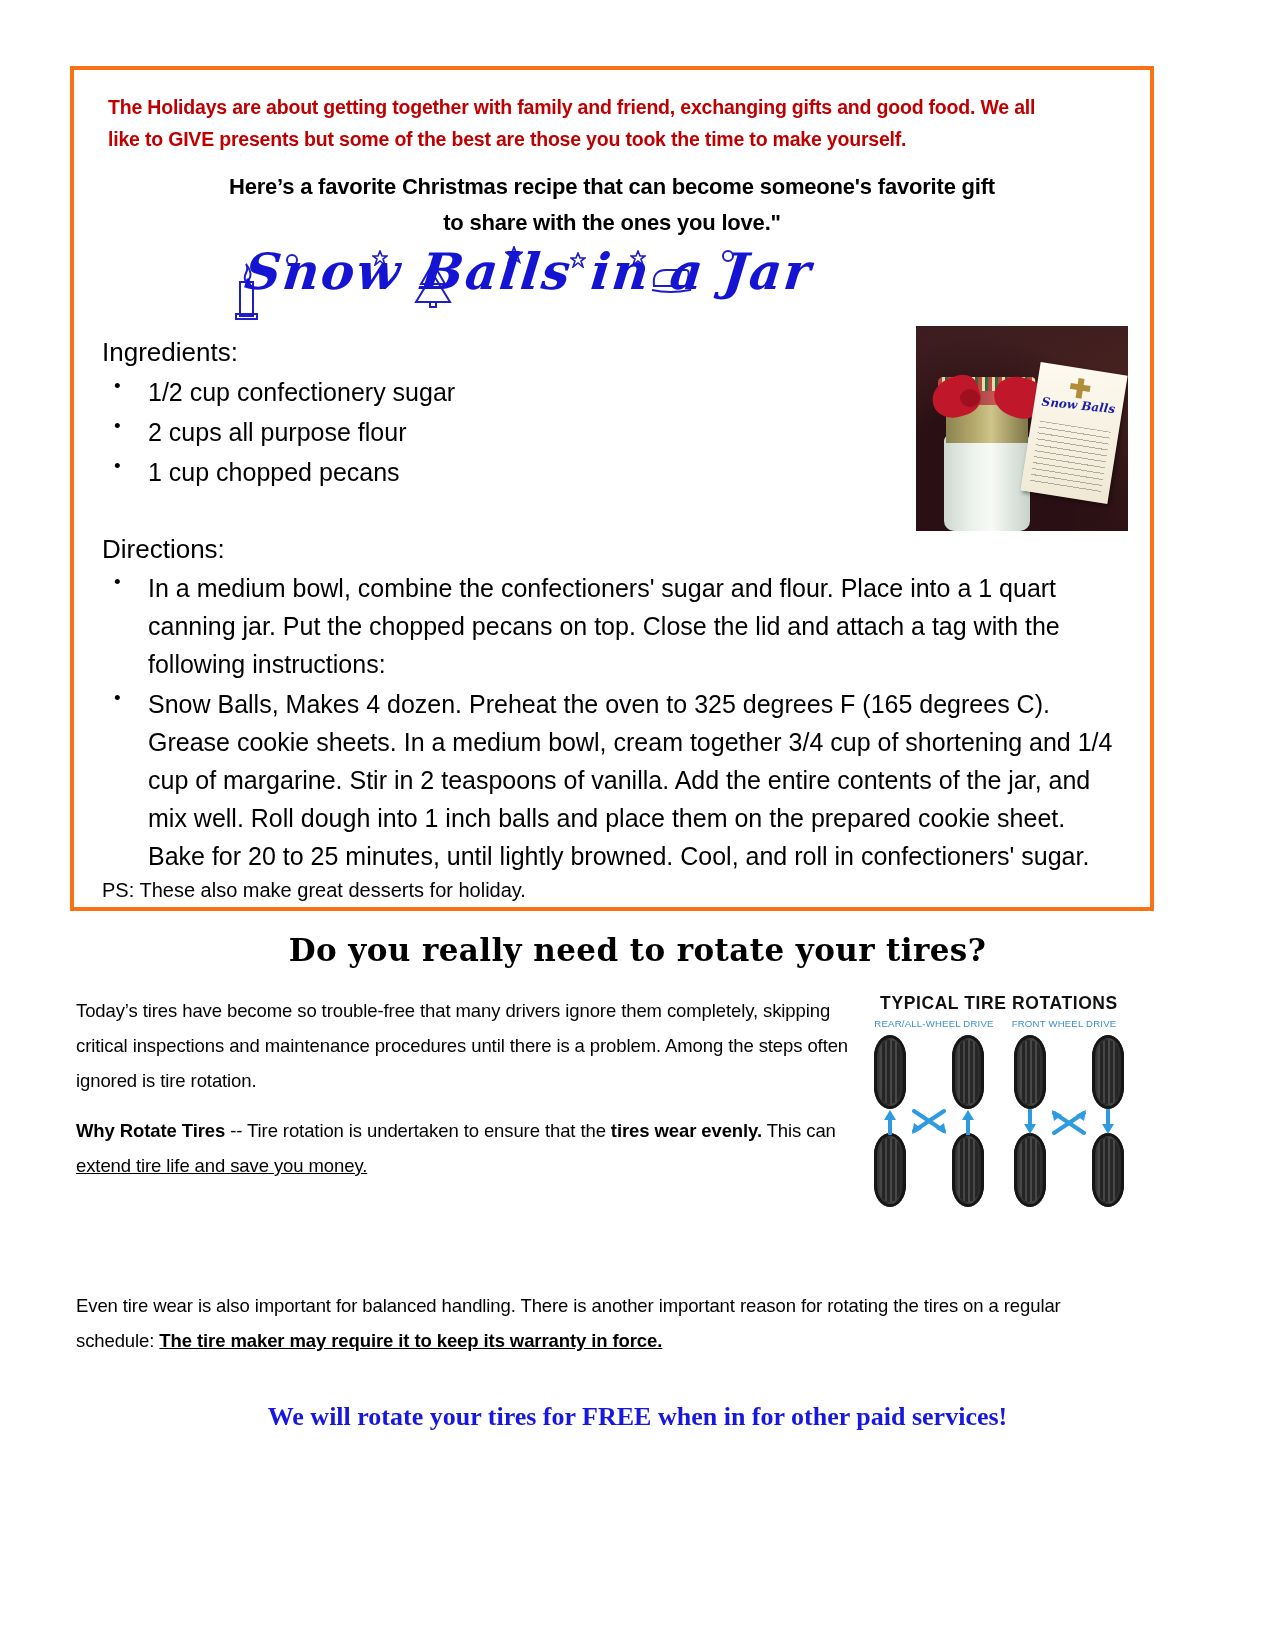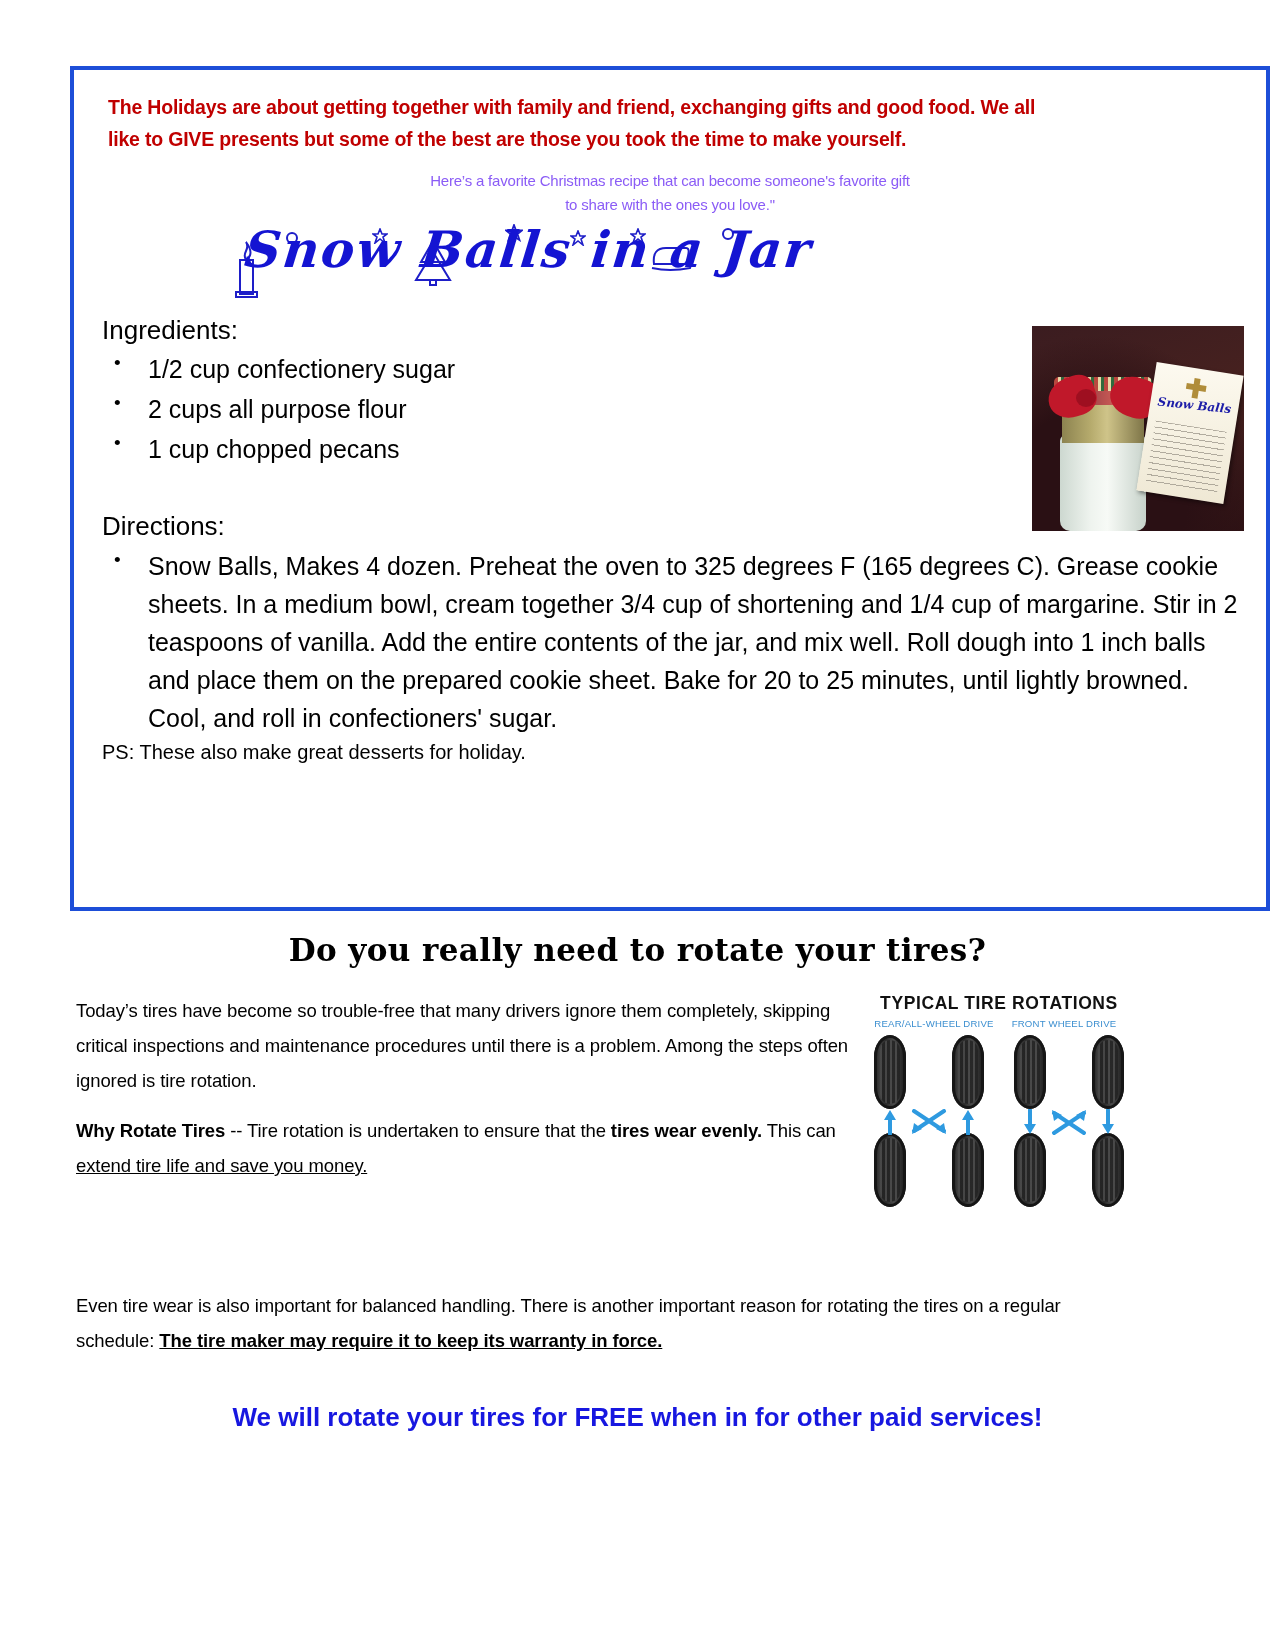--- a/index.html
+++ b/index.html
@@ -4,32 +4,32 @@
 <style>
   html,body{margin:0;padding:0;}
   body{
     width:1275px;height:1650px;background:#ffffff;
     font-family:"Liberation Sans",sans-serif;color:#000;
     position:relative;overflow:hidden;
   }
 
   
   .recipe-box{
-    position:absolute;left:70px;top:66px;width:1200px;height:845px;
-    border:4px solid #1d4ed8;box-sizing:border-box;background:#fff;
+    position:absolute;left:70px;top:66px;width:1084px;height:845px;
+    border:4px solid #f97316;box-sizing:border-box;background:#fff;
   }
   .recipe-inner{padding:22px 26px 0 26px;position:relative;height:100%;box-sizing:border-box;}
 
   .intro{
     color:#c00000;font-weight:bold;font-size:19.5px;line-height:1.62;
     font-family:"Liberation Sans",sans-serif;letter-spacing:-0.2px;
     margin:0 0 2px 8px;
   }
   .intro-center{
-    color:#8b5cf6;font-weight:normal;font-size:15px;line-height:1.62;
+    color:#000000;font-weight:bold;font-size:22px;line-height:1.62;
     text-align:center;margin:14px 0 0 0;letter-spacing:-0.2px;
   }
 
   
   .script-title-wrap{
     position:relative;height:80px;margin-top:6px;
   }
   .script-title{
     position:absolute;left:145px;top:-4px;
     font-family:"DejaVu Serif",serif;
@@ -161,21 +161,21 @@
     background:repeating-linear-gradient(90deg,#4a4a4a 0 2px,#222 2px 5px);
     opacity:.85;border-radius:10px;
   }
   .t-tl{left:8px;top:0;}
   .t-tr{right:8px;top:0;}
   .t-bl{left:8px;bottom:0;}
   .t-br{right:8px;bottom:0;}
   .arrows{position:absolute;left:0;right:0;top:74px;height:26px;}
   .bottom-blue{
     position:absolute;left:0;right:0;top:1402px;text-align:center;
-    color:#1717e0;font-weight:bold;font-size:26px;
+    color:#1717e0;font-weight:bold;font-size:26px;font-family:Liberation Serif, serif;
   }
 </style>
 </head>
 <body>
 
 <div class="recipe-box">
   <div class="recipe-inner">
 
     <div class="intro">
       <span>The Holidays are about getting together with family and friend,  exchanging gifts and good food.  We all</span><br>
@@ -226,20 +226,21 @@
 
     <div class="sec-head">Ingredients:</div>
     <ul class="bullets">
       <li>1/2 cup confectionery sugar</li>
       <li>2 cups all purpose flour</li>
       <li>1 cup chopped pecans</li>
     </ul>
 
     <div class="sec-head" style="margin-top:42px;">Directions:</div>
     <ul class="bullets dir-list">
+      <li>In a medium bowl, combine the confectioners' sugar and flour. Place into a 1 quart canning jar. Put the chopped pecans on top. Close the lid and attach a tag with the following instructions:</li>
       <li>Snow Balls, Makes 4 dozen. Preheat the oven to 325 degrees F (165 degrees C). Grease cookie sheets. In a medium bowl, cream together 3/4 cup of shortening and 1/4 cup of margarine. Stir in 2 teaspoons of vanilla. Add the entire contents of the jar, and mix well. Roll dough into 1 inch balls and place them on the prepared cookie sheet. Bake for 20 to 25 minutes, until lightly browned. Cool, and roll in confectioners' sugar.</li>
     </ul>
     <div class="ps-line">PS: These also make great desserts for holiday.</div>
 
     <div class="jar-photo">
       <div class="jar-body"></div>
       <div class="jar-neck"></div>
       <div class="jar-lid"></div>
       <div class="jar-lidtop"></div>
       <div class="bow"></div>

